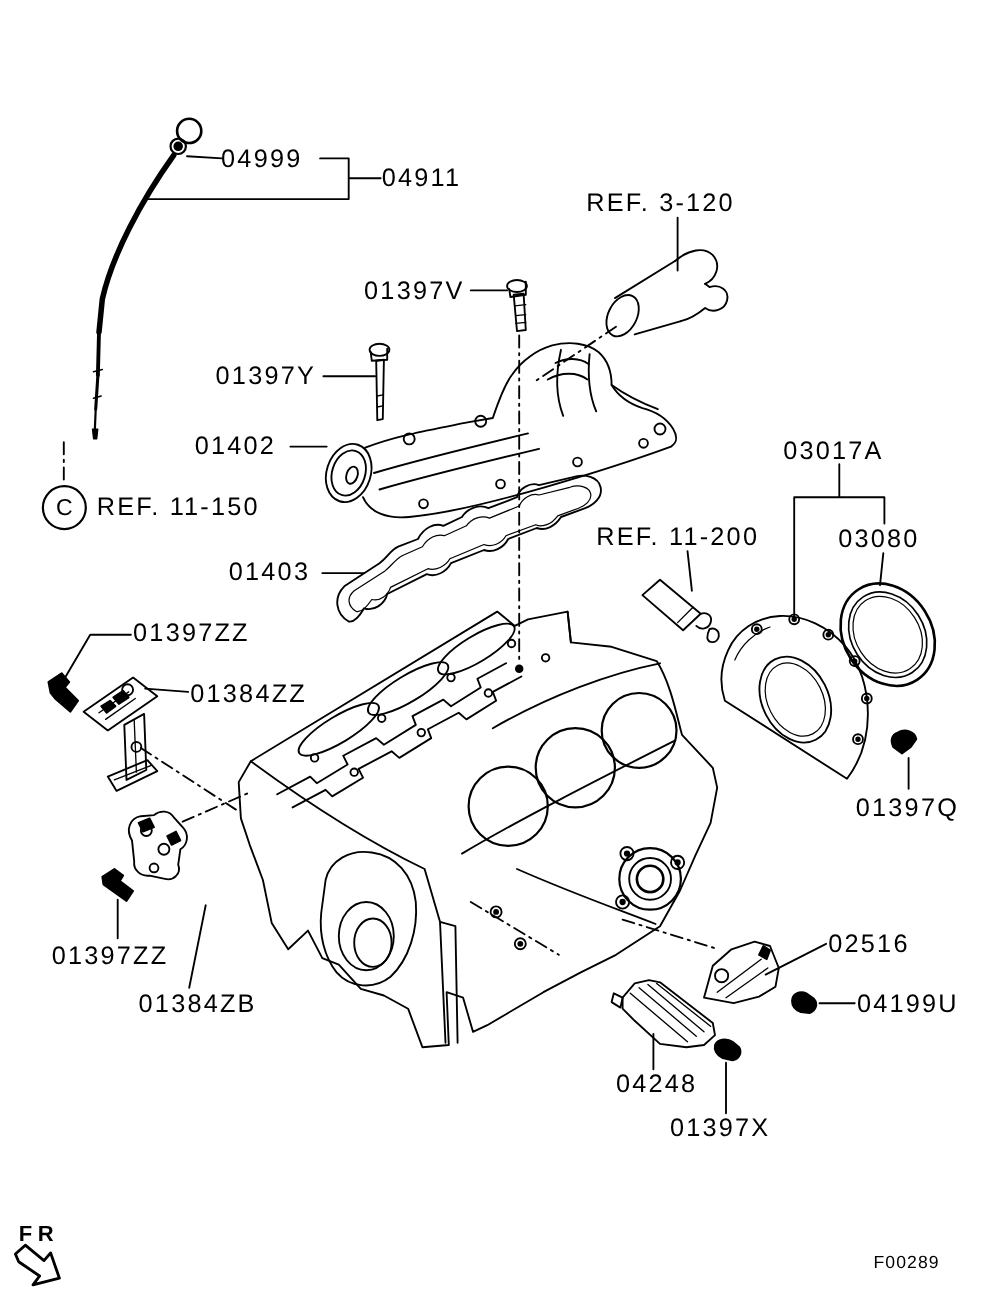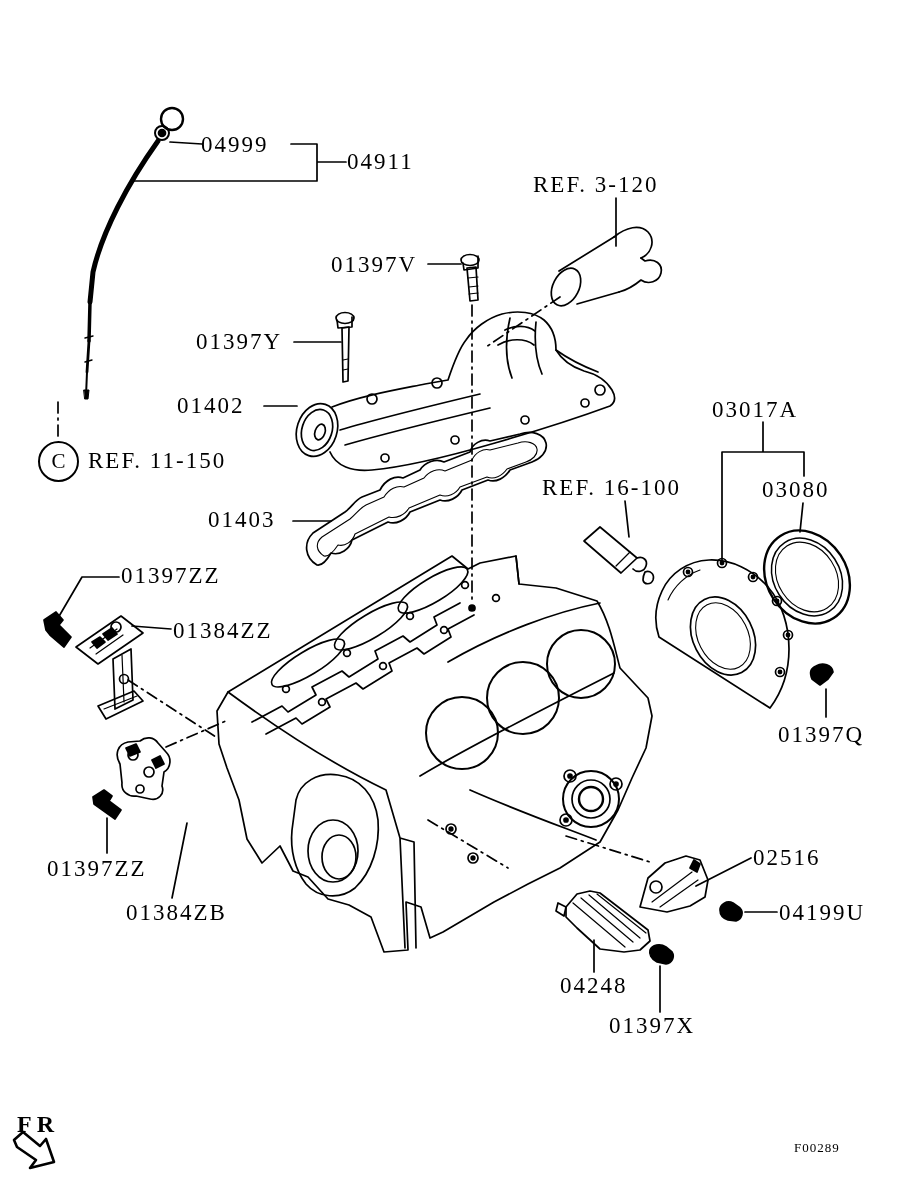--- a/index.html
+++ b/index.html
@@ -1,26 +1,26 @@
 <!DOCTYPE html>
 <html><head>
 <meta charset="utf-8">
 <style>
   html,body{margin:0;padding:0;background:#ffffff;}
   .stage{
     position:relative;width:909px;height:1187px;background:#ffffff;
-    font-family:Liberation Serif, serif;color:#000;overflow:hidden;
+    font-family:Liberation Sans, sans-serif;color:#000;overflow:hidden;
   }
   .art{position:absolute;left:0;top:0;}
   .lbl{
     position:absolute;font-size:23px;letter-spacing:2px;white-space:nowrap;
     line-height:1;color:#000;
   }
-  .lbl-sm{font-size:13px;letter-spacing:1px;}
-  .lbl-fr{font-size:24px;font-weight:700;letter-spacing:5px;}
+  .lbl-sm{font-size:16px;letter-spacing:1px;}
+  .lbl-fr{font-size:20px;font-weight:700;letter-spacing:5px;}
   .cref{
     position:absolute;left:38px;top:441px;width:37px;height:37px;
     border:2.5px solid #000;border-radius:50%;
     display:flex;align-items:center;justify-content:center;
     font-size:21px;font-weight:500;line-height:1;
   }
 </style>
 </head>
 <body>
 
@@ -256,21 +256,21 @@
 
   <div class="lbl" style="left:201px;top:133px">04999</div>
   <div class="lbl" style="left:347px;top:150px">04911</div>
   <div class="lbl" style="left:533px;top:173px">REF. 3-120</div>
   <div class="lbl" style="left:331px;top:253px">01397V</div>
   <div class="lbl" style="left:196px;top:330px">01397Y</div>
   <div class="lbl" style="left:177px;top:394px">01402</div>
   <div class="cref">C</div>
   <div class="lbl" style="left:88px;top:449px">REF. 11-150</div>
   <div class="lbl" style="left:208px;top:508px">01403</div>
-  <div class="lbl" style="left:542px;top:476px">REF. 16-100</div>
+  <div class="lbl" style="left:542px;top:476px">REF. 11-200</div>
   <div class="lbl" style="left:712px;top:398px">03017A</div>
   <div class="lbl" style="left:762px;top:478px">03080</div>
   <div class="lbl" style="left:778px;top:723px">01397Q</div>
   <div class="lbl" style="left:121px;top:564px">01397ZZ</div>
   <div class="lbl" style="left:173px;top:619px">01384ZZ</div>
   <div class="lbl" style="left:47px;top:857px">01397ZZ</div>
   <div class="lbl" style="left:126px;top:901px">01384ZB</div>
   <div class="lbl" style="left:753px;top:846px">02516</div>
   <div class="lbl" style="left:779px;top:901px">04199U</div>
   <div class="lbl" style="left:560px;top:974px">04248</div>

